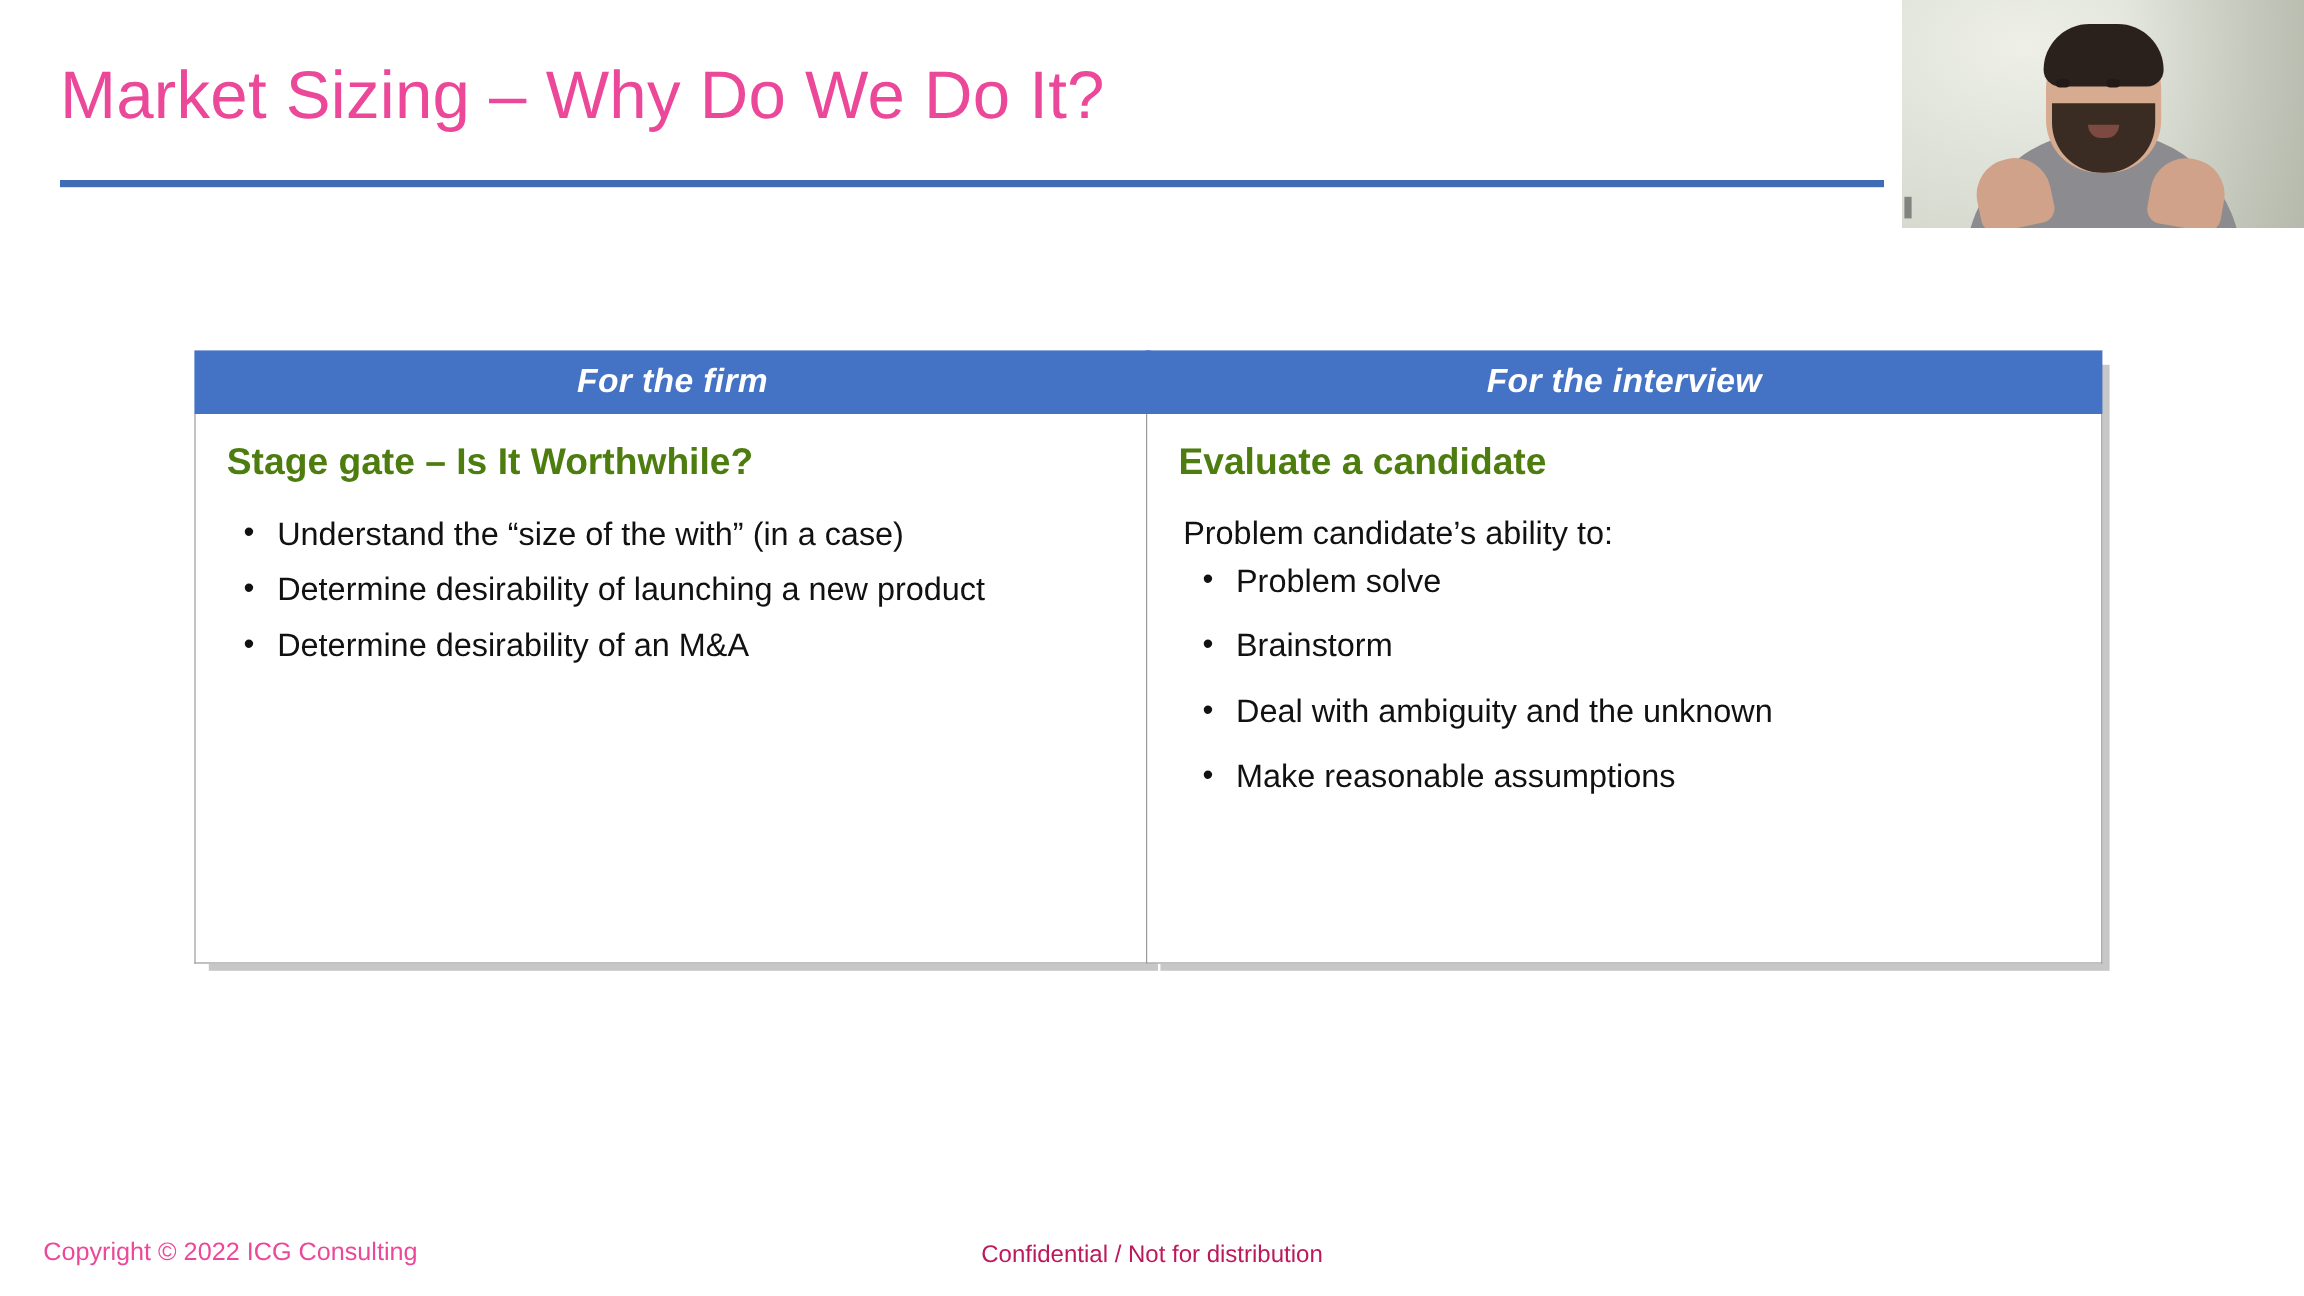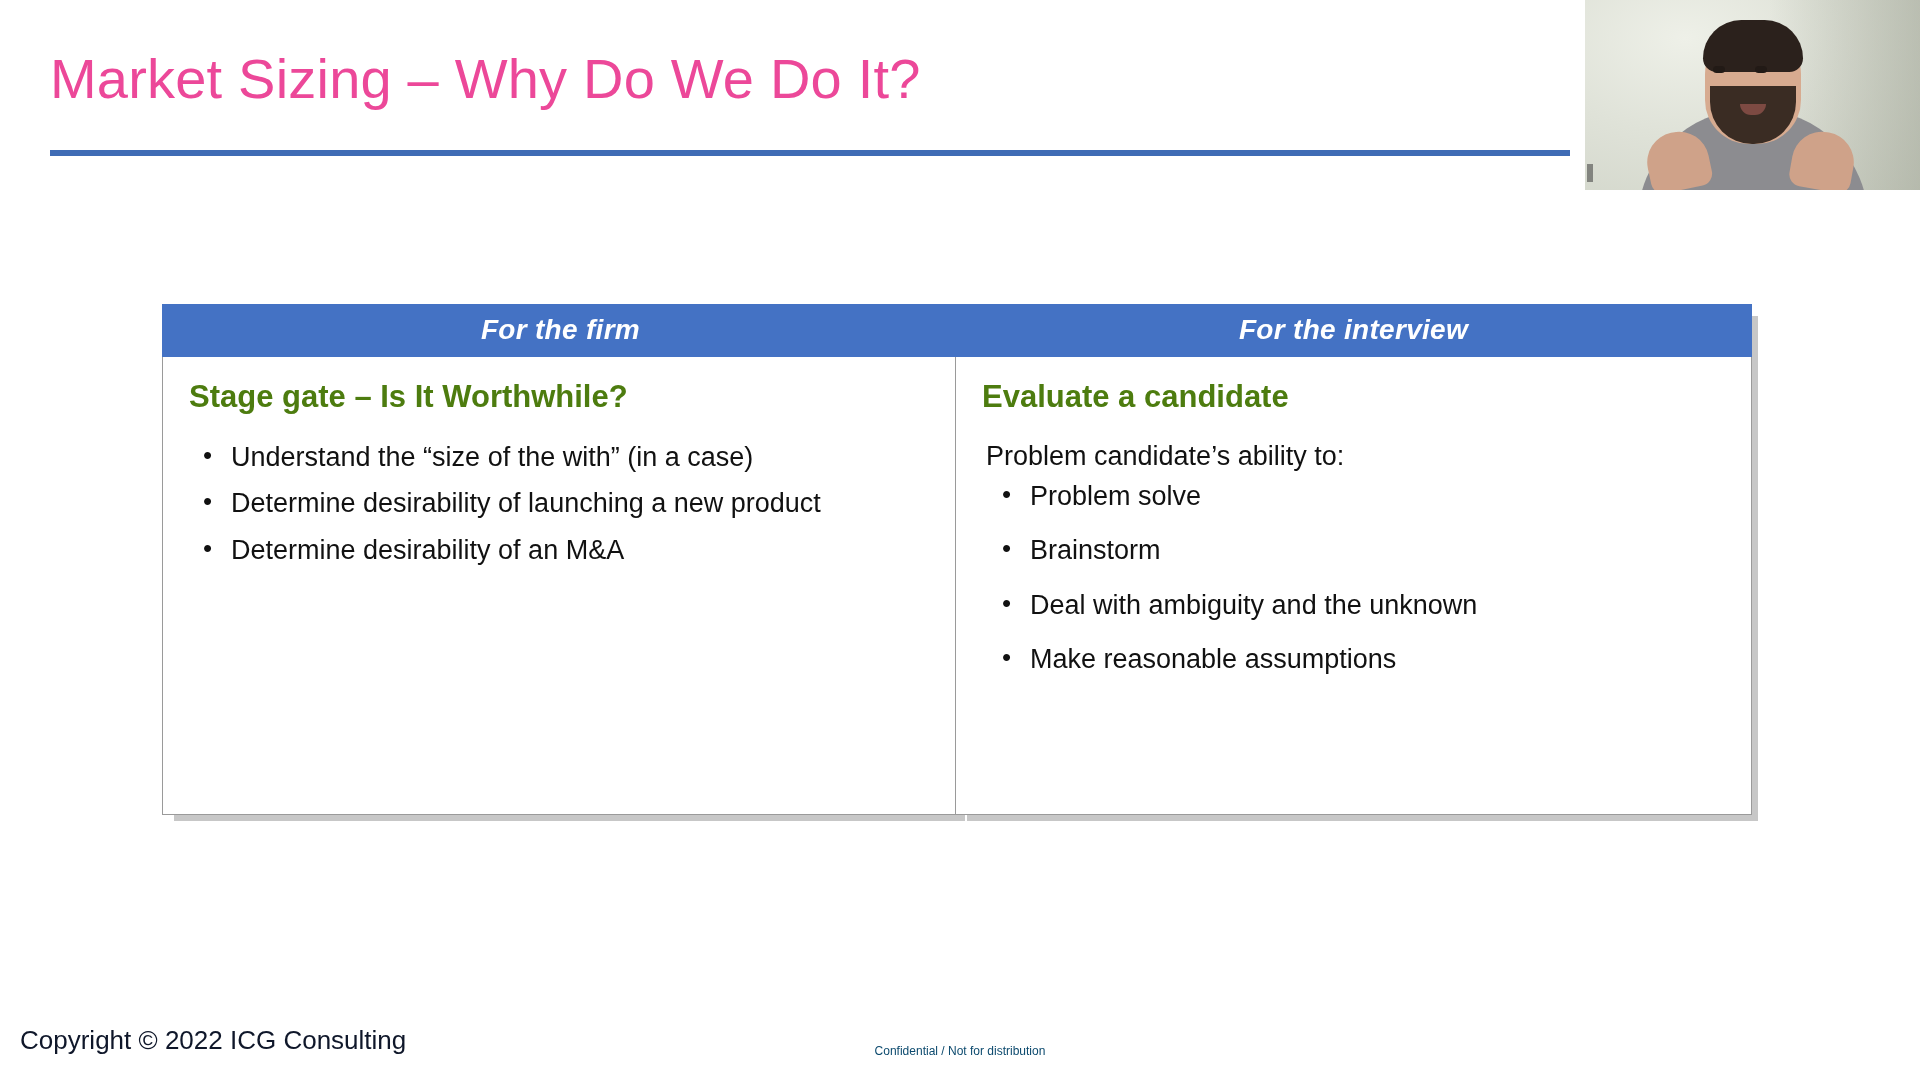--- a/index.html
+++ b/index.html
@@ -143,21 +143,21 @@
     left: 2px;
     bottom: 8px;
     width: 6px;
     height: 18px;
     background: rgba(60,60,60,0.55);
   }
 
   
   .panel {
     position: absolute;
-    top: 304px;
+    top: 292px;
     width: 797px;
     box-shadow: 9px 9px 0 -3px rgba(0,0,0,0.22);
   }
   .panel.left { left: 162px; }
   .panel.right { left: 955px; }
 
   .panel-header {
     background: #4472c4;
     color: #ffffff;
     font-size: 28px;
@@ -208,33 +208,33 @@
     font-size: 26px;
     line-height: 1.20;
     color: #111111;
   }
   .panel.right ul.bullets li { padding-left: 48px; margin-bottom: 22px; }
   .panel.right ul.bullets li::before { left: 20px; }
 
   
   .footer-copyright {
     position: absolute;
-    left: 20px;
+    left: 36px;
     bottom: 24px;
-    font-size: 26px;
-    color: #0f172a;
+    font-size: 21px;
+    color: #ec4899;
   }
   .footer-confidential {
     position: absolute;
     left: 0;
     right: 0;
     bottom: 22px;
     text-align: center;
-    font-size: 12px;
-    color: #0c4a6e;
+    font-size: 20px;
+    color: #be185d;
   }
 </style>
 </head>
 <body>
 
 <div class="slide-title">Market Sizing – Why Do We Do It?</div>
 <div class="title-rule"></div>
 
 <div class="webcam">
   <div class="bg"></div>

